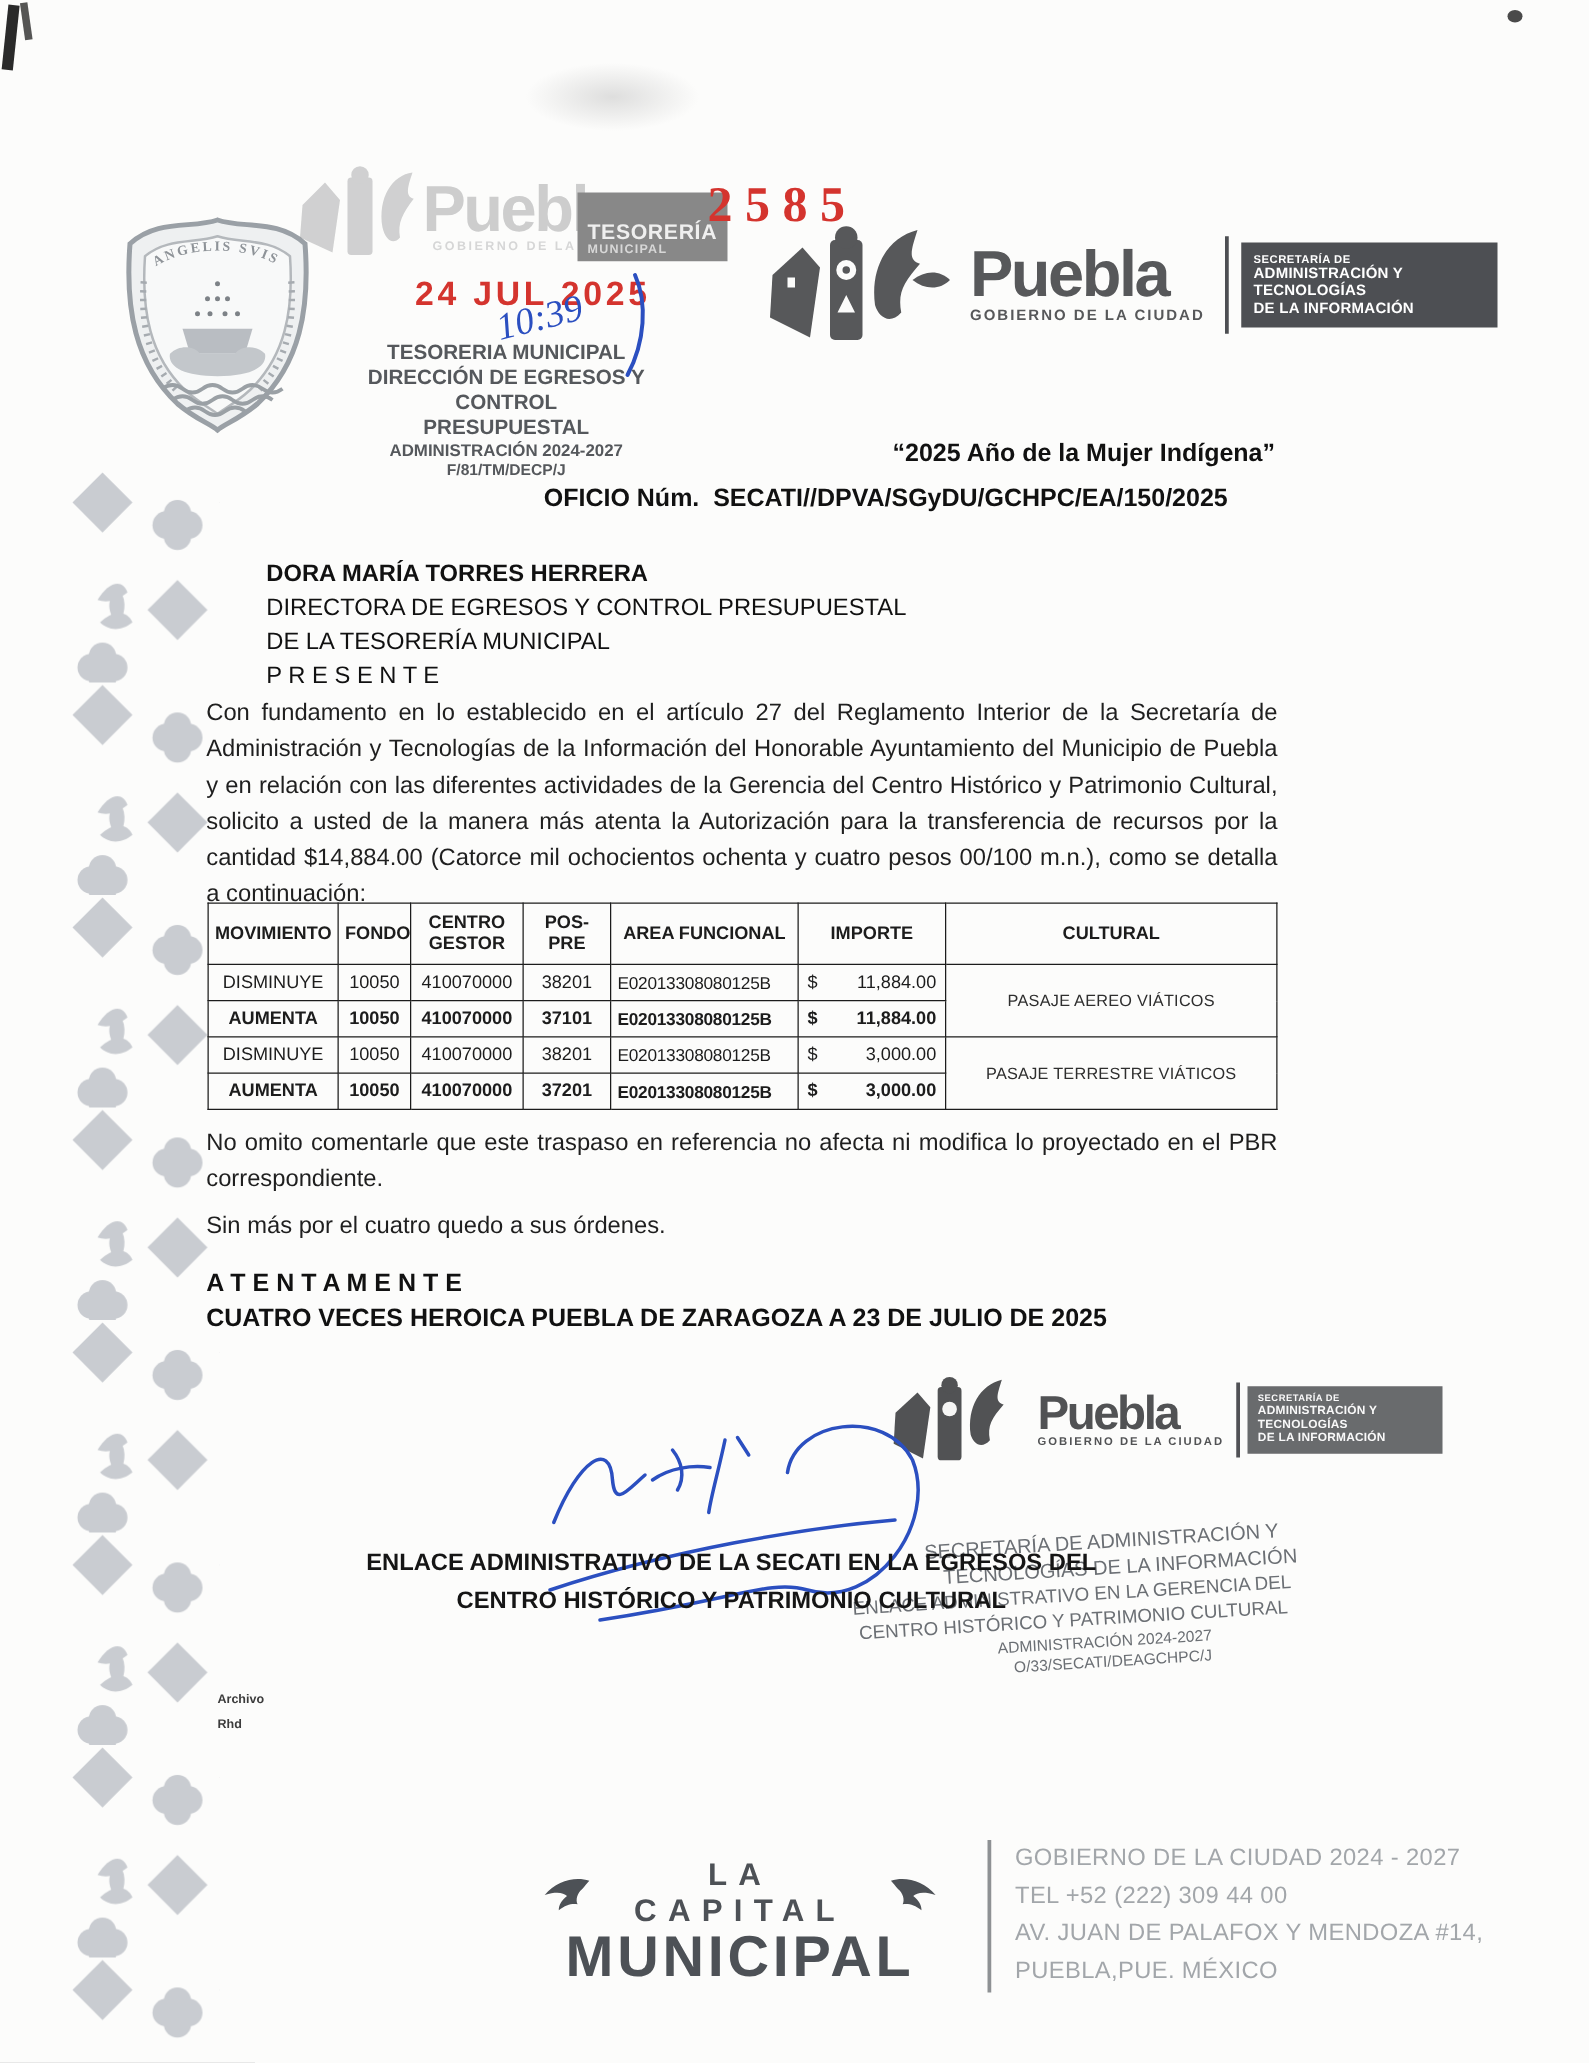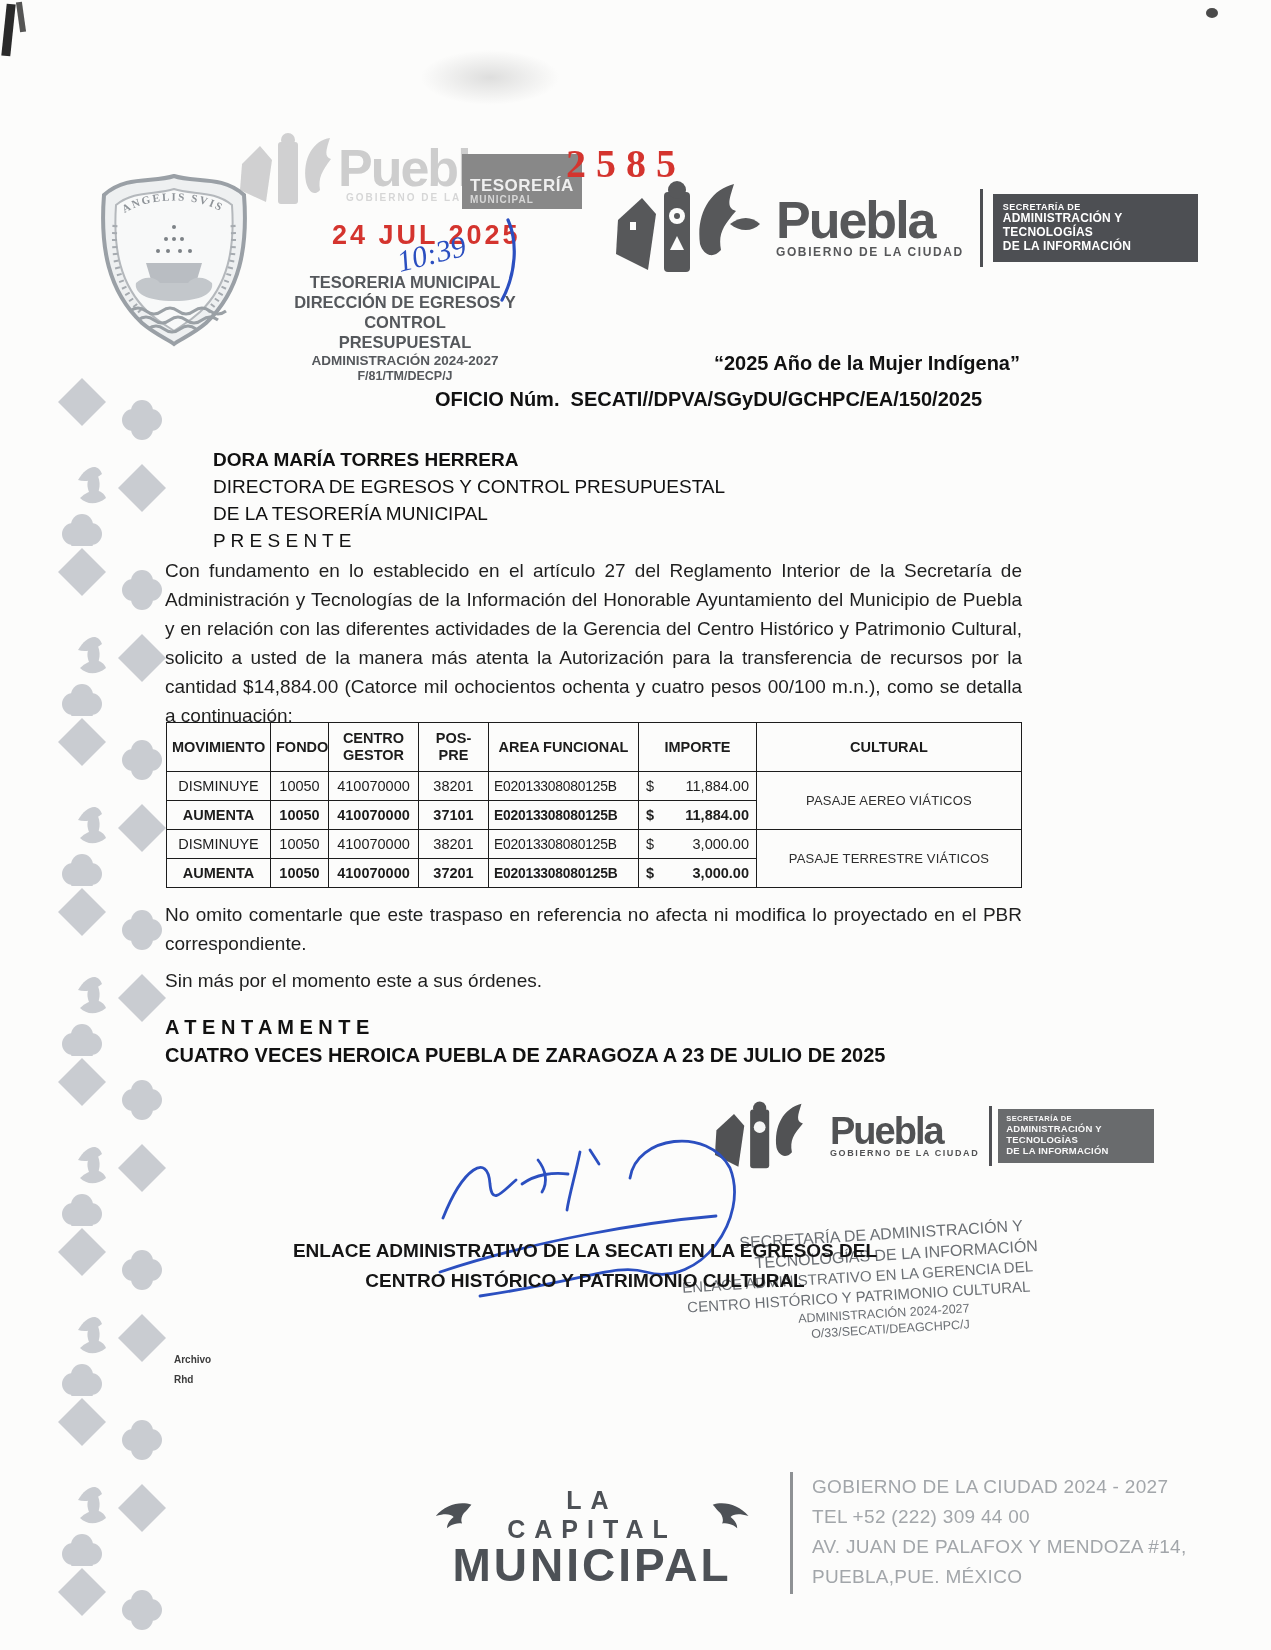--- a/index.html
+++ b/index.html
@@ -274,21 +274,21 @@
                 <span>$</span>
                 <span>3,000.00</span>
               </span>
             </td>
       </tr>
     </tbody>
       </table>
   </div>
 
   <div class="abs para" style="left:165px;top:900px;width:857px;">No omito comentarle que este traspaso en referencia no afecta ni modifica lo proyectado en el PBR correspondiente.</div>
-  <div class="abs para" style="left:165px;top:966px;width:857px;">Sin más por el momento este a sus órdenes.</div>
+  <div class="abs para" style="left:165px;top:966px;width:857px;">Sin más por el cuatro quedo a sus órdenes.</div>
 
   <div class="abs center-bold" style="left:165px;top:1016px;width:857px;font-size:20px;">A T E N T A M E N T E</div>
   <div class="abs center-bold" style="left:165px;top:1044px;width:857px;font-size:20px;">CUATRO VECES HEROICA PUEBLA DE ZARAGOZA A 23 DE JULIO DE 2025</div>
 
   <div class="abs brand" style="left:712px;top:1092px;height:88px;filter:contrast(.95);">
     <svg width="110" height="86" viewBox="0 0 150 100" fill="#4f5052">
       <path d="M6 42 L30 20 L44 36 L36 92 L4 76 Z"></path>
       <rect x="52" y="14" width="26" height="80" rx="4"></rect>
       <circle cx="65" cy="12" r="9"></circle>
       <circle cx="65" cy="38" r="8" fill="#fcfcfb"></circle>

